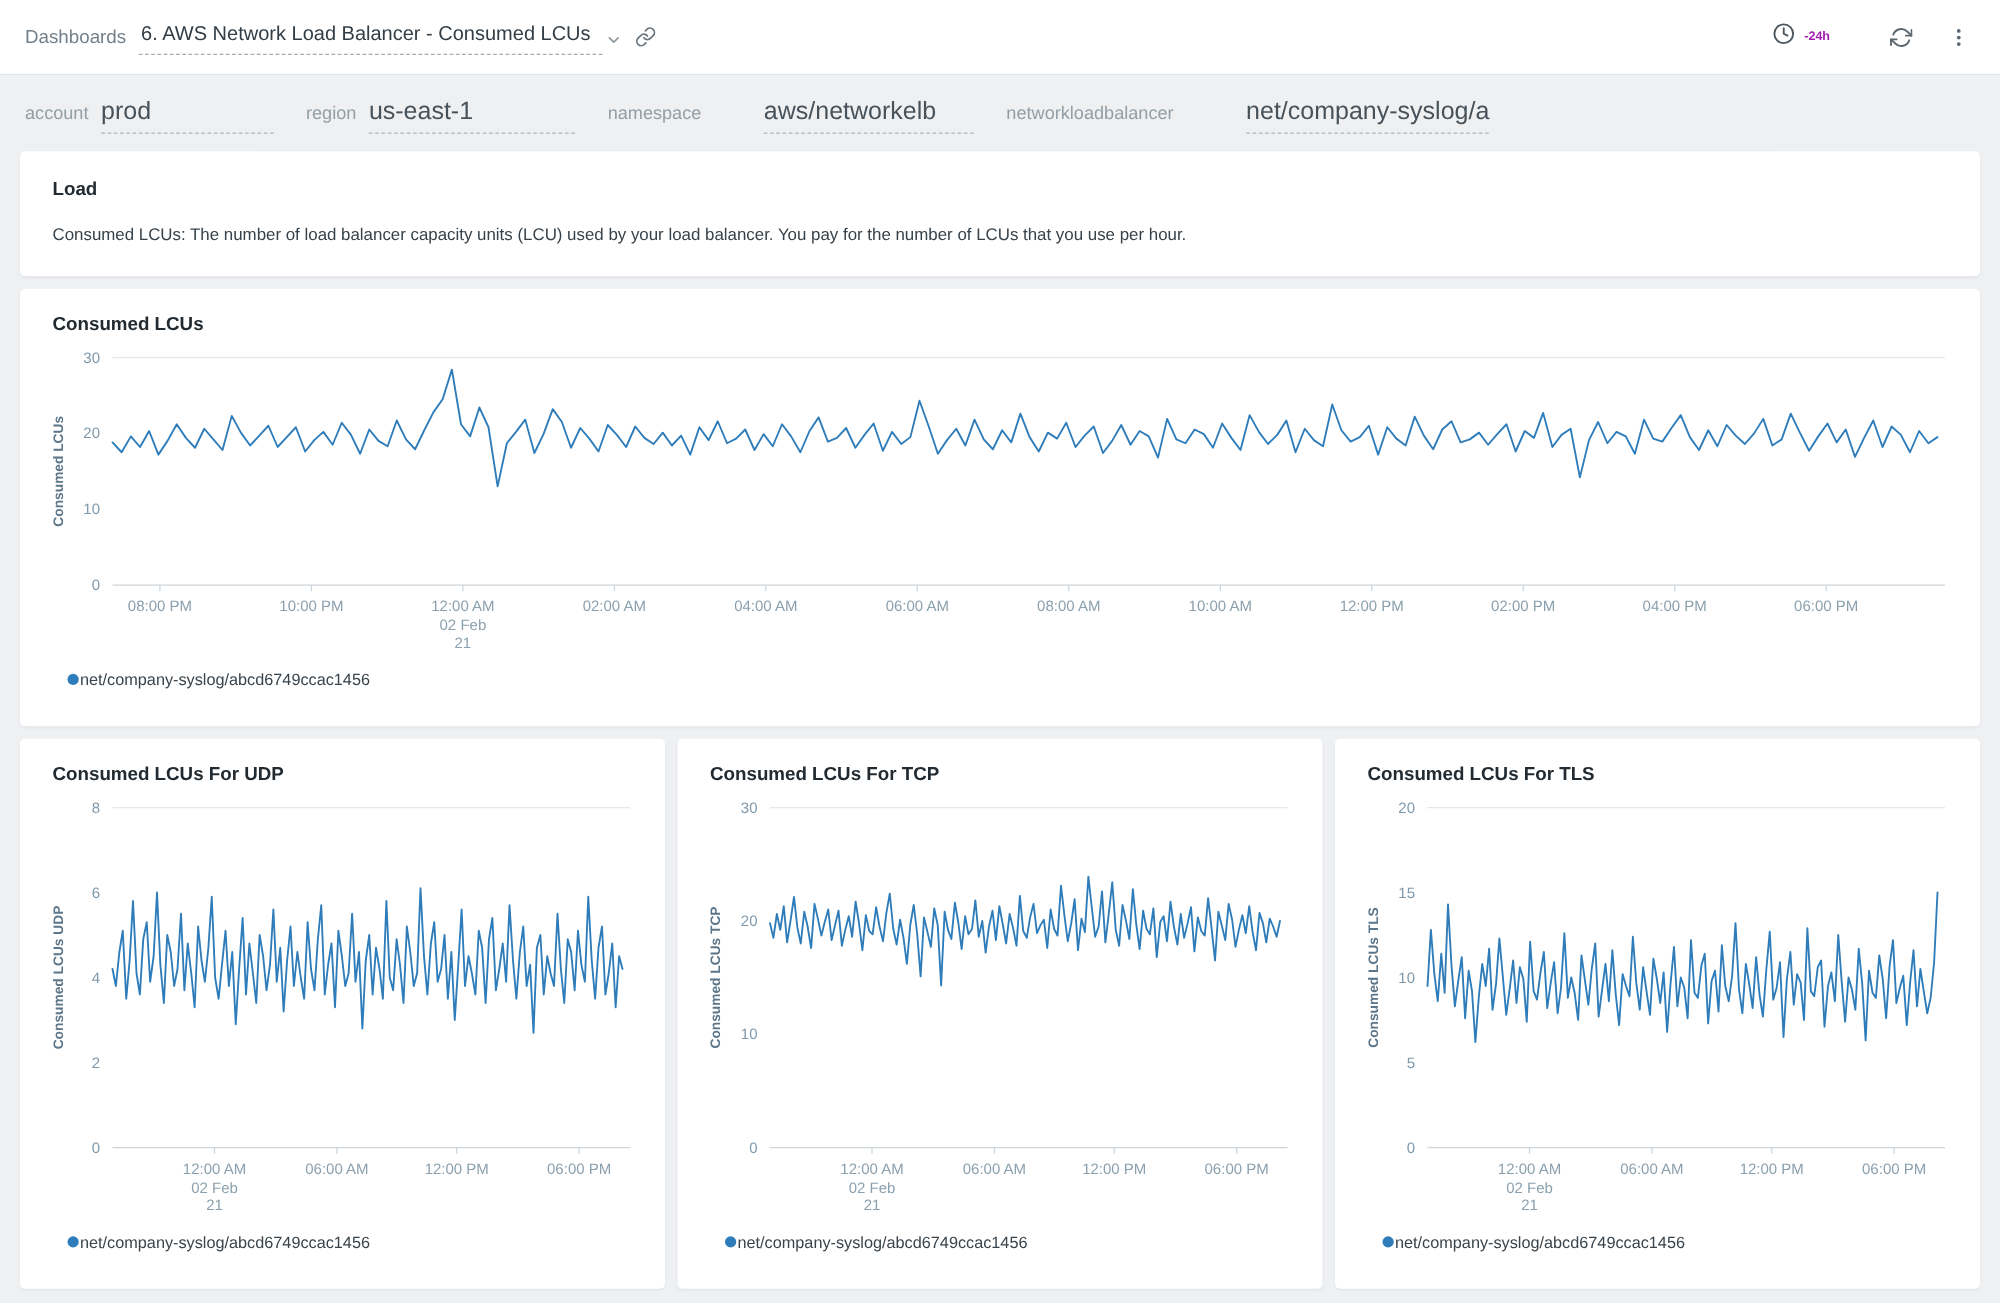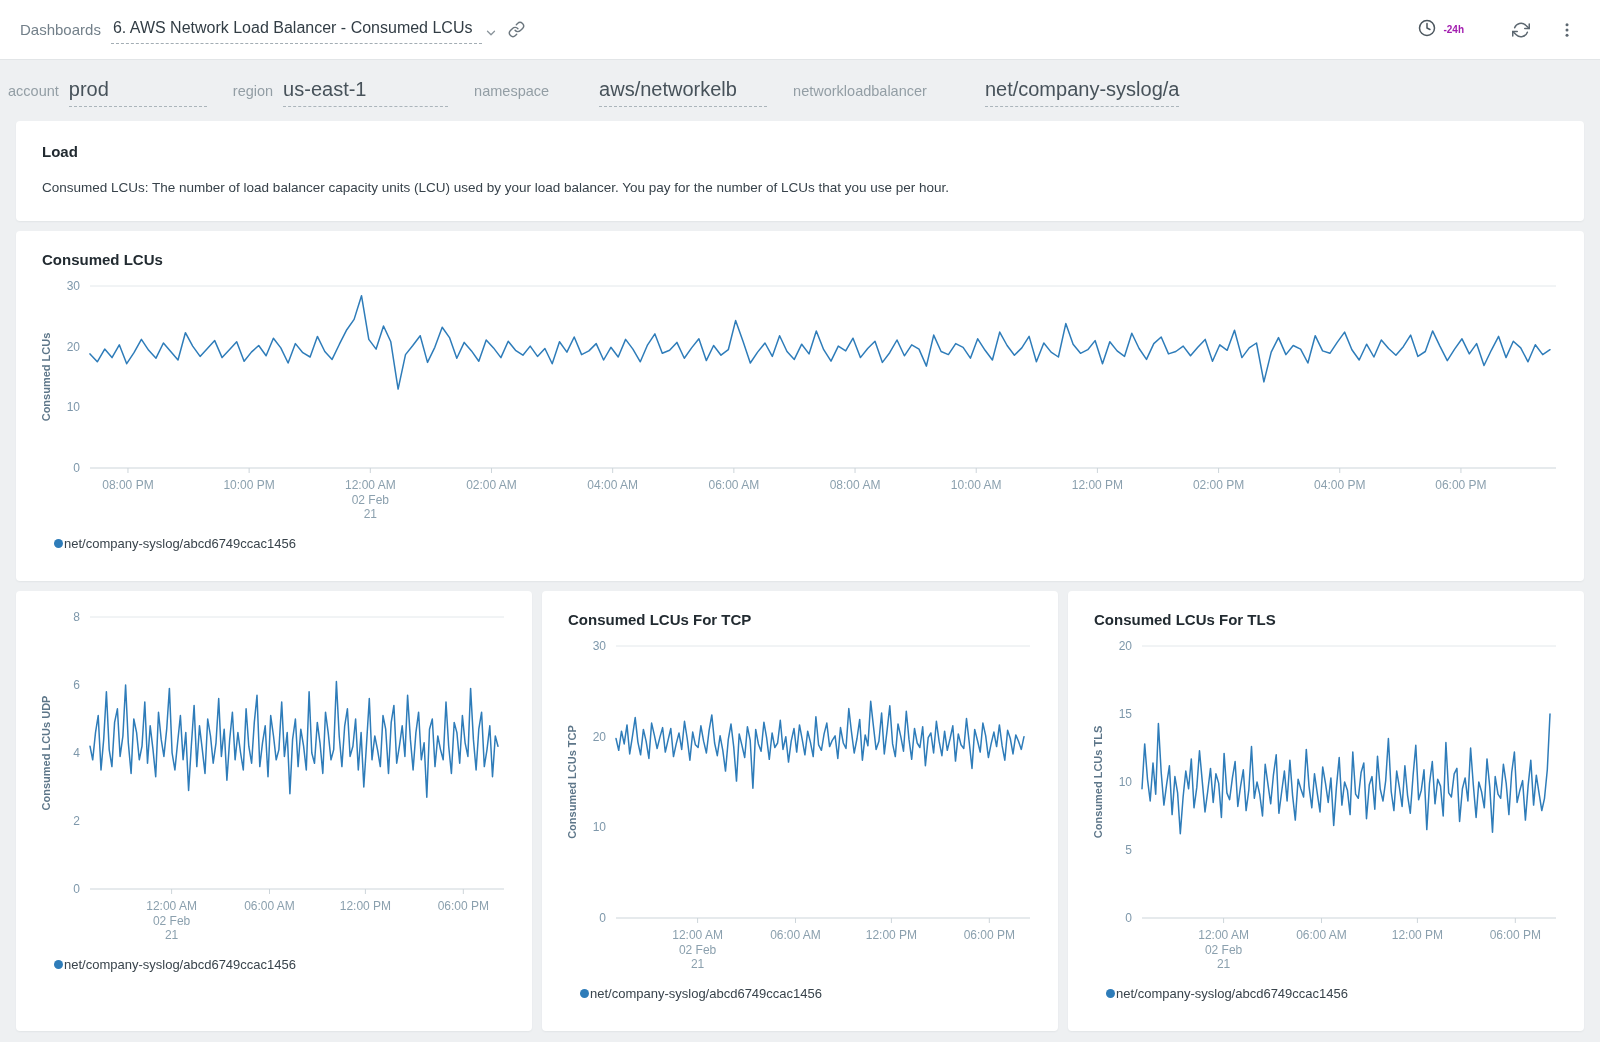--- a/index.html
+++ b/index.html
@@ -27,21 +27,21 @@
   .chev { margin:0 6px 0 2px; }
   .icon-btn { display:inline-flex; align-items:center; justify-content:center; cursor:pointer; background:none; border:none; padding:4px; }
   .spacer { flex:1; }
   .time-wrap { display:flex; align-items:center; gap:7px; cursor:pointer; margin-right:24px; }
   .time-label { font-size:10px; font-weight:bold; color:#a21caf; }
   .topbar-right { display:flex; align-items:center; gap:20px; }
 
   
   .filterbar {
     display:flex; align-items:baseline;
-    padding:18px 20px 14px 8px; gap:26px;
+    padding:18px 20px 14px 20px; gap:26px;
   }
   .filter { display:flex; align-items:baseline; gap:10px; }
   .filter-label { color:#939ea5; font-size:14.5px; }
   .filter-value {
     color:#47525a; font-size:20px;
     border-bottom:1px dashed #abb5bb;
     padding-bottom:5px; cursor:pointer;
   }
   .fv-account { min-width:138px; }
   .fv-region { min-width:165px; }
@@ -194,20 +194,21 @@
         </svg></div>
     <div class="legend">
       <span class="legend-dot"></span>
       <span class="legend-text">net/company-syslog/abcd6749ccac1456</span>
     </div>
   </section>
 
   <div class="bottom-row">
 
     <section class="panel chart-panel">
+      <h3 class="chart-title">Consumed LCUs For UDP</h3>
       <div class="chart chart-small"><svg width="476" height="338">
             <g>
               <line x1="54" y1="8" x2="468" y2="8" stroke="#e3e8eb" stroke-width="1"></line>
               <line x1="54" y1="280" x2="468" y2="280" stroke="#cdd5da" stroke-width="1"></line>
             </g>
             <g>
               <text class="ytick" x="44" y="284" text-anchor="end">0</text>
               <text class="ytick" x="44" y="216" text-anchor="end">2</text>
               <text class="ytick" x="44" y="148" text-anchor="end">4</text>
               <text class="ytick" x="44" y="80" text-anchor="end">6</text>

